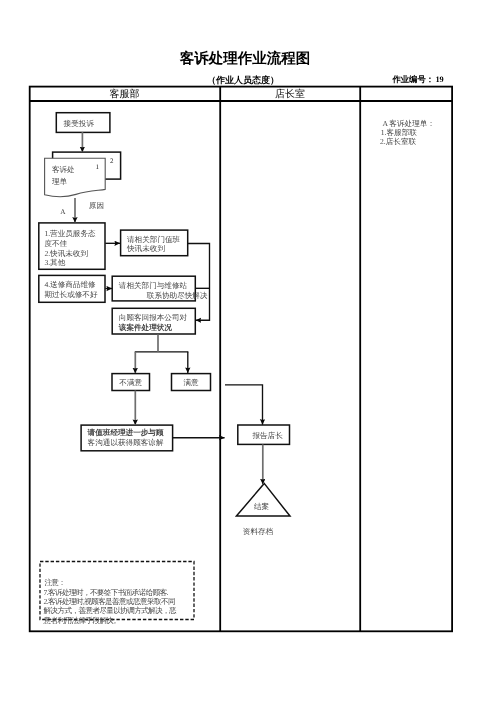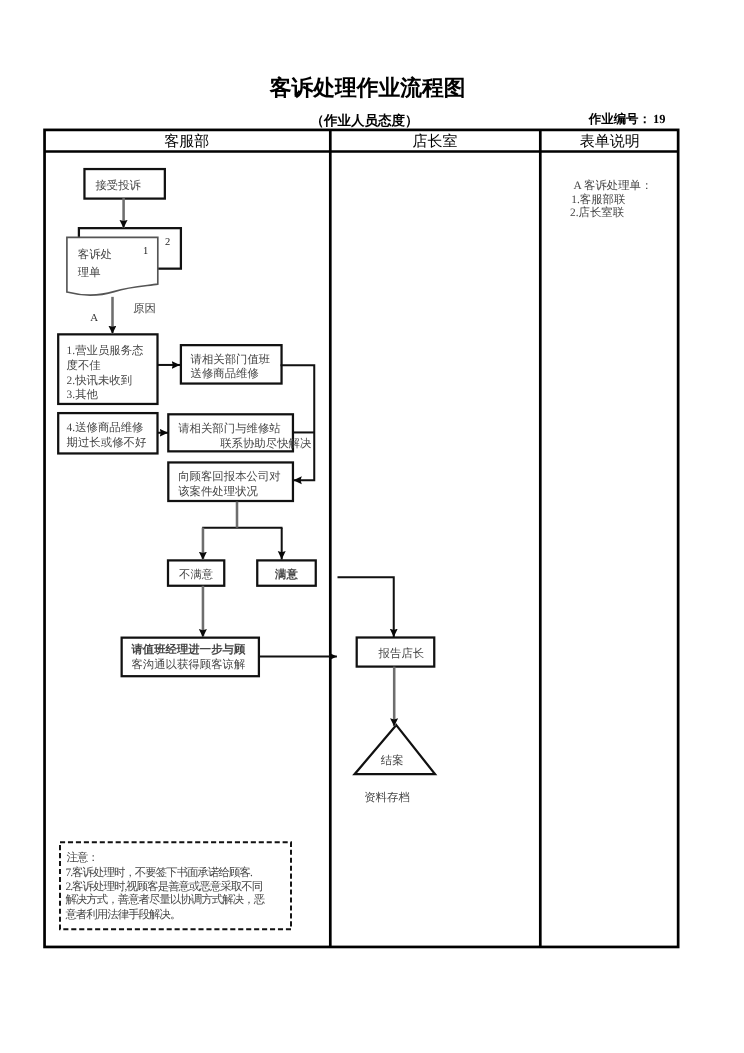--- a/index.html
+++ b/index.html
@@ -24,35 +24,34 @@
   .hdrcell{position:absolute;top:1.2px;height:15px;line-height:16px;text-align:center;
            font-size:10px;font-weight:normal;}
 
   
   #canvas{position:absolute;left:0;top:0;width:496px;height:702px;}
 
   
   .tx{position:absolute;font-size:7.6px;line-height:9.6px;color:#464646;
       white-space:pre;font-family:"Liberation Serif",serif;}
   .ctr{text-align:center;}
-  .nt{font-size:7.6px;letter-spacing:-0.62px;}
+  .nt{font-size:7.6px;letter-spacing:-0.62px;margin-top:11px;}
 </style>
 </head>
 <body>
 
 <div id="root">
 
   <div id="title">客诉处理作业流程图</div>
   <div id="subtitle">（作业人员态度）</div>
   <div id="jobno"><span>作业编号：</span><span class="num">19</span></div>
 
   <div id="hdrrow">
     <div class="hdrcell" style="left:0;width:191px;">客服部</div>
     <div class="hdrcell" style="left:191px;width:140px;">店长室</div>
-    <div class="hdrcell" style="left:331px;width:93px;">表单说明</div>
   </div>
 
   <svg id="canvas" xmlns="http://www.w3.org/2000/svg" viewBox="0 0 496 702">
     <defs>
       <marker id="ah" markerWidth="8" markerHeight="8" refX="5.6" refY="2.8" orient="auto" markerUnits="userSpaceOnUse">
         <path d="M0,0.15 L5.6,2.8 L0,5.45 L0.85,2.8 Z" fill="#080808"></path>
       </marker>
       <marker id="ahg" markerWidth="8" markerHeight="8" refX="5.2" refY="2.65" orient="auto" markerUnits="userSpaceOnUse">
         <path d="M0,0 L5.4,2.7 L0,5.4 L0.8,2.7 Z" fill="#0a0a0a"></path>
       </marker>
@@ -127,30 +126,30 @@
 
   <div class="tx" style="left:44.4px;top:228.6px;">1.营业员服务态</div>
   <div class="tx" style="left:44.4px;top:238.6px;">度不佳</div>
   <div class="tx" style="left:44.4px;top:248.5px;">2.快讯未收到</div>
   <div class="tx" style="left:44.4px;top:258.4px;">3.其他</div>
 
   <div class="tx" style="left:44.4px;top:280.0px;">4.送修商品维修</div>
   <div class="tx" style="left:44.4px;top:289.7px;">期过长或修不好</div>
 
   <div class="tx" style="left:127.0px;top:235.2px;">请相关部门值班</div>
-  <div class="tx" style="left:127.0px;top:244.2px;">送修商品维修</div>
+  <div class="tx" style="left:127.0px;top:244.2px;">快讯未收到</div>
 
   <div class="tx" style="left:118.8px;top:281.3px;">请相关部门与维修站</div>
   <div class="tx" style="left:118.8px;top:290.9px;padding-left:28px;">联系协助尽快解决</div>
 
   <div class="tx" style="left:118.8px;top:312.8px;">向顾客回报本公司对</div>
-  <div class="tx" style="left:118.8px;top:323.2px;">该案件处理状况</div>
+  <div class="tx" style="left:118.8px;top:323.2px;font-weight:bold;">该案件处理状况</div>
 
   <div class="tx ctr" style="left:112px;top:377.5px;width:37.5px;">不满意</div>
-  <div class="tx ctr" style="left:171.5px;top:377.5px;width:39px;font-weight:bold;">满意</div>
+  <div class="tx ctr" style="left:171.5px;top:377.5px;width:39px;">满意</div>
 
   <div class="tx" style="left:87.6px;top:428.3px;font-weight:bold;">请值班经理进一步与顾</div>
   <div class="tx" style="left:87.6px;top:438.0px;">客沟通以获得顾客谅解</div>
 
   <div class="tx ctr" style="left:241.5px;top:430.5px;width:52.2px;">报告店长</div>
   <div class="tx ctr" style="left:237.5px;top:501.8px;width:48px;">结案</div>
   <div class="tx ctr" style="left:228.0px;top:527.0px;width:60px;">资料存档</div>
 
   <div class="tx" style="left:382.4px;top:118.6px;">A 客诉处理单：</div>
   <div class="tx" style="left:380.8px;top:128.0px;">1.客服部联</div>

